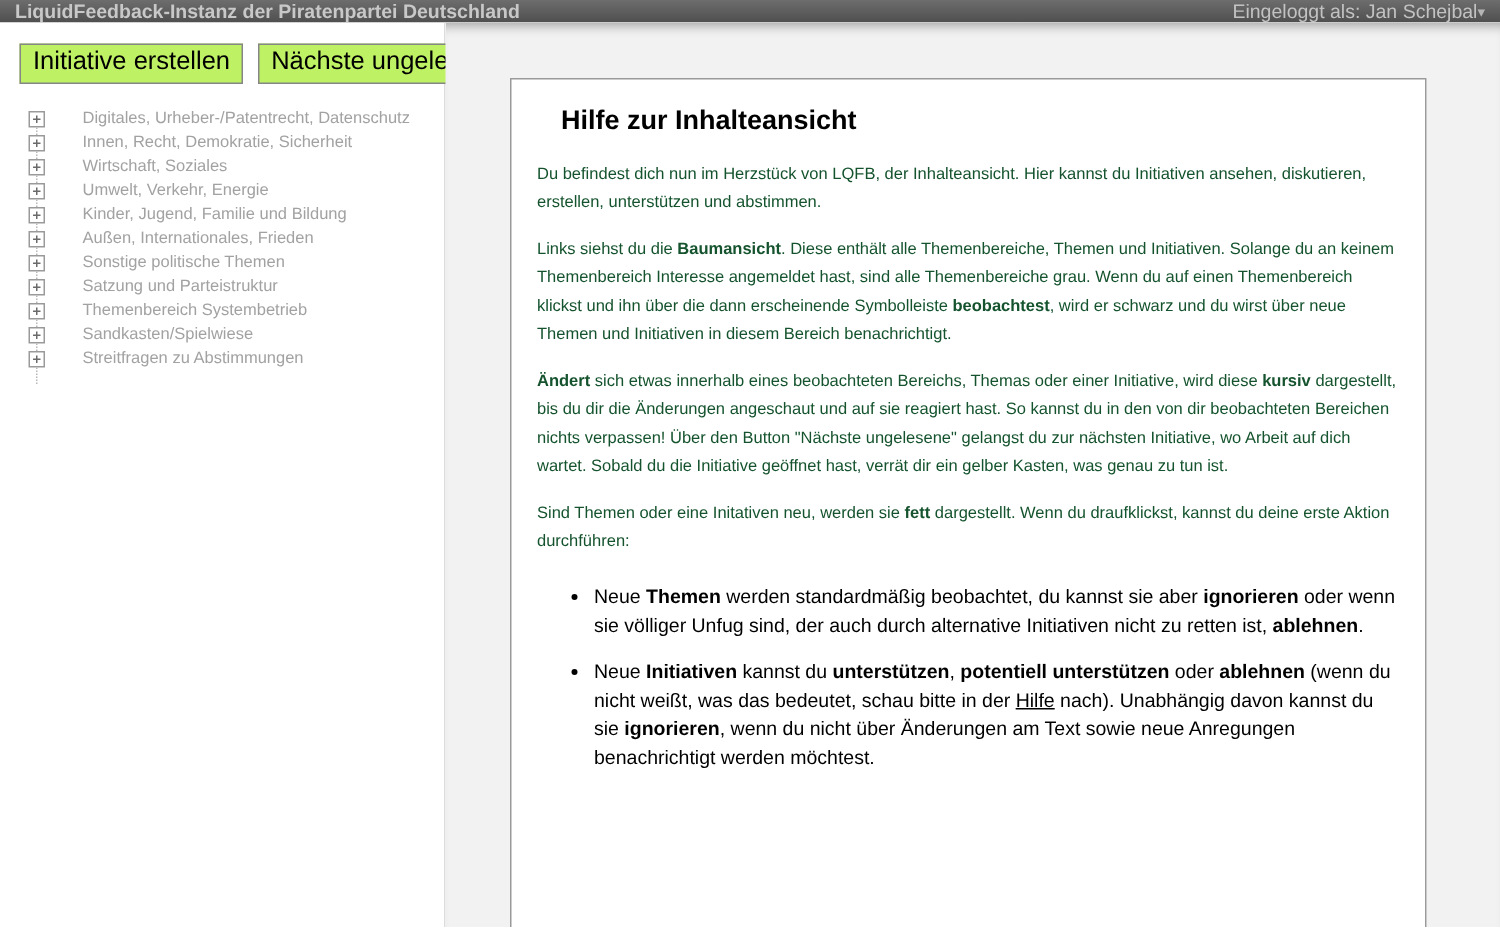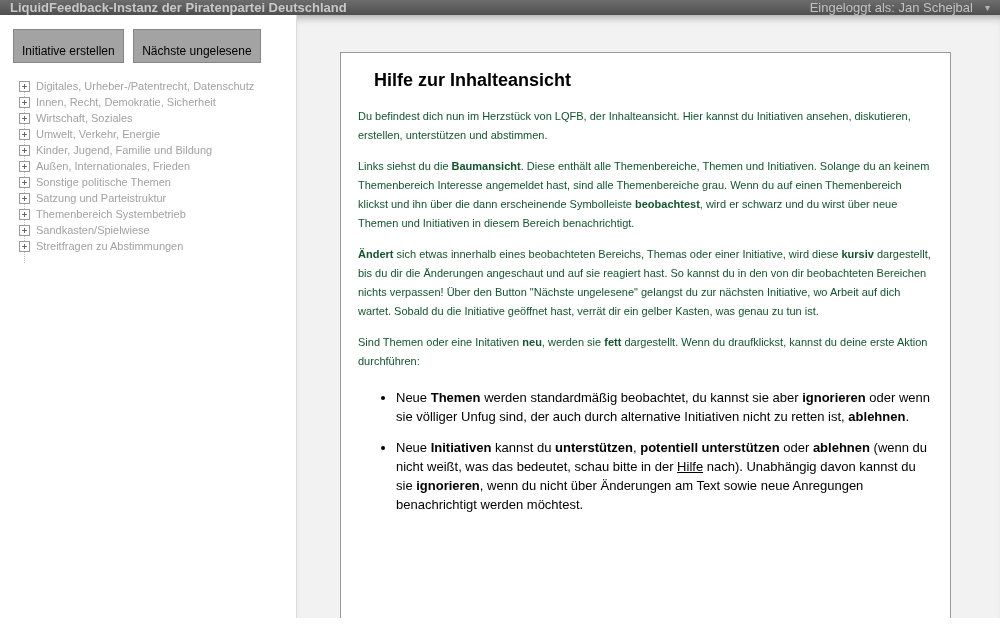--- a/index.html
+++ b/index.html
@@ -6,44 +6,44 @@
   html,body { width:1000px; height:629px; overflow:hidden; }
   body { font-family:"Liberation Sans", sans-serif; background:#ffffff; }
 
   
   .topbar {
     height:15px; background:linear-gradient(#6d6d6d,#4f4f4f);
     display:flex; justify-content:space-between; align-items:center;
     padding:0 10px;
   }
   .topbar-title { color:#c8c8c8; font-weight:bold; font-size:13px; }
-  .user-menu { color:#c2c2c2; font-size:13px; cursor:pointer; display:flex; align-items:center; gap:12px; }
+  .user-menu { color:#c2c2c2; font-size:13px; cursor:pointer; display:flex; align-items:center; gap:0; }
   .caret { font-size:10px; color:#b5b5b5; }
 
   
   .layout { display:flex; height:603px; }
 
   
   .sidebar {
     width:297px; flex:none; background:#ffffff;
     border-right:1px solid #dcdcdc; padding-top:14px;
   }
   .btn-row { padding-left:13px; white-space:nowrap; }
   .btn {
     font-family:"Liberation Sans", sans-serif;
-    font-size:12px; color:#000;
-    background:#a3a3a3; border:1px solid #868686;
-    padding:14px 8px 4px; margin-right:5px; cursor:pointer;
+    font-size:17px; color:#000;
+    background:#bef264; border:1px solid #868686;
+    padding:1px 8px 4px; margin-right:5px; cursor:pointer;
   }
   .tree { margin-top:15px; padding-left:19px; font-size:11px; color:#a2a2a2; position:relative; }
   .tree::before {
     content:""; position:absolute; left:24px; top:8px; height:177px;
     border-left:1px dotted #b8b8b8;
   }
-  .tree-item { display:flex; align-items:center; height:16px; cursor:pointer; position:relative; }
+  .tree-item { display:flex; align-items:center; height:16px; cursor:pointer; position:relative;gap:19px; }
   .plus {
     width:11px; height:11px; border:1px solid #9a9a9a; background:#fff;
     margin-right:6px; flex:none; position:relative; z-index:1;
   }
   .plus::before { content:""; position:absolute; left:2px; right:2px; top:4px; height:1px; background:#6a6a6a; }
   .plus::after  { content:""; position:absolute; top:2px; bottom:2px; left:4px; width:1px; background:#6a6a6a; }
   .tree-label { white-space:nowrap; }
 
   
   .main {
@@ -125,21 +125,21 @@
       </div>
     </div>
   </div>
 
   <div class="main">
     <div class="panel">
       <h1>Hilfe zur Inhalteansicht</h1>
       <p><span>Du befindest dich nun im Herzstück von LQFB, der Inhalteansicht. Hier kannst du Initiativen ansehen, diskutieren, erstellen, unterstützen und abstimmen.</span></p>
       <p><span>Links siehst du die </span><span style="font-weight: bold;">Baumansicht</span><span>. Diese enthält alle Themenbereiche, Themen und Initiativen. Solange du an keinem Themenbereich Interesse angemeldet hast, sind alle Themenbereiche grau. Wenn du auf einen Themenbereich klickst und ihn über die dann erscheinende Symbolleiste </span><span style="font-weight: bold;">beobachtest</span><span>, wird er schwarz und du wirst über neue Themen und Initiativen in diesem Bereich benachrichtigt.</span></p>
       <p><span style="font-weight: bold;">Ändert</span><span> sich etwas innerhalb eines beobachteten Bereichs, Themas oder einer Initiative, wird diese </span><span style="font-weight: bold;">kursiv</span><span> dargestellt, bis du dir die Änderungen angeschaut und auf sie reagiert hast. So kannst du in den von dir beobachteten Bereichen nichts verpassen! Über den Button "Nächste ungelesene" gelangst du zur nächsten Initiative, wo Arbeit auf dich wartet. Sobald du die Initiative geöffnet hast, verrät dir ein gelber Kasten, was genau zu tun ist.</span></p>
-      <p><span>Sind Themen oder eine Initativen </span><span style="font-weight: bold;">neu</span><span>, werden sie </span><span style="font-weight: bold; text-align: center;">fett</span><span> dargestellt. Wenn du draufklickst, kannst du deine erste Aktion durchführen:</span></p>
+      <p><span>Sind Themen oder eine Initativen </span><span style="font-weight: normal;">neu</span><span>, werden sie </span><span style="font-weight: bold; text-align: center;">fett</span><span> dargestellt. Wenn du draufklickst, kannst du deine erste Aktion durchführen:</span></p>
       <ul>
         <li><span>Neue </span><span style="font-weight: bold;">Themen</span><span> werden standardmäßig beobachtet, du kannst sie aber </span><span style="font-weight: bold;">ignorieren</span><span> oder wenn sie völliger Unfug sind, der auch durch alternative Initiativen nicht zu retten ist, </span><span style="font-weight: bold;">ablehnen</span><span>.</span></li>
         <li><span>Neue </span><span style="font-weight: bold;">Initiativen</span><span> kannst du </span><span style="font-weight: bold;">unterstützen</span><span>, </span><span style="font-weight: bold;">potentiell unterstützen</span><span> oder </span><span style="font-weight: bold;">ablehnen</span><span> (wenn du nicht weißt, was das bedeutet, schau bitte in der </span><span style="text-decoration: underline;">Hilfe</span><span> nach). Unabhängig davon kannst du sie </span><span style="font-weight: bold;">ignorieren</span><span>, wenn du nicht über Änderungen am Text sowie neue Anregungen benachrichtigt werden möchtest.</span></li>
       </ul>
     </div>
   </div>
 
 </div>
 
 </body></html>

